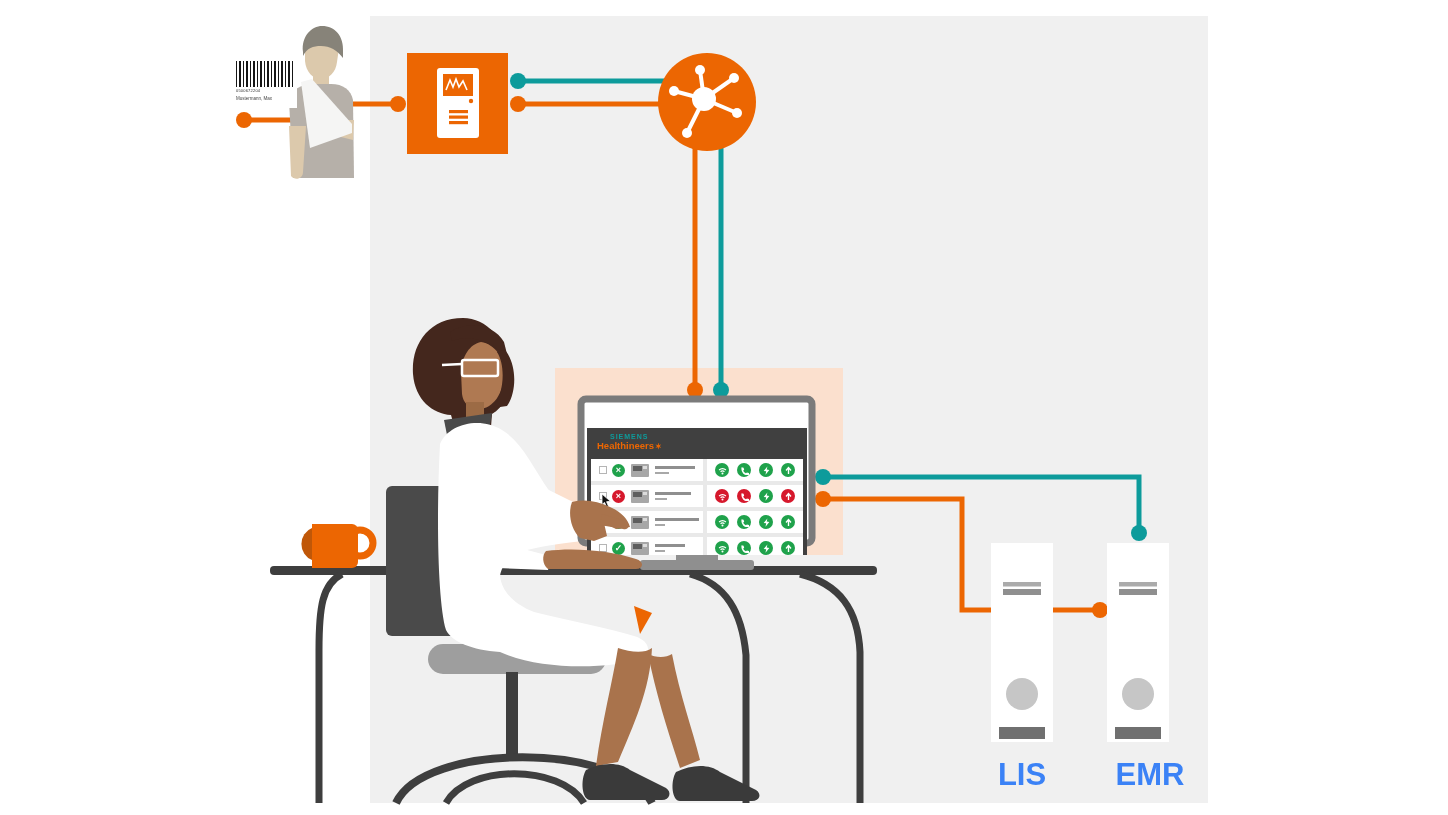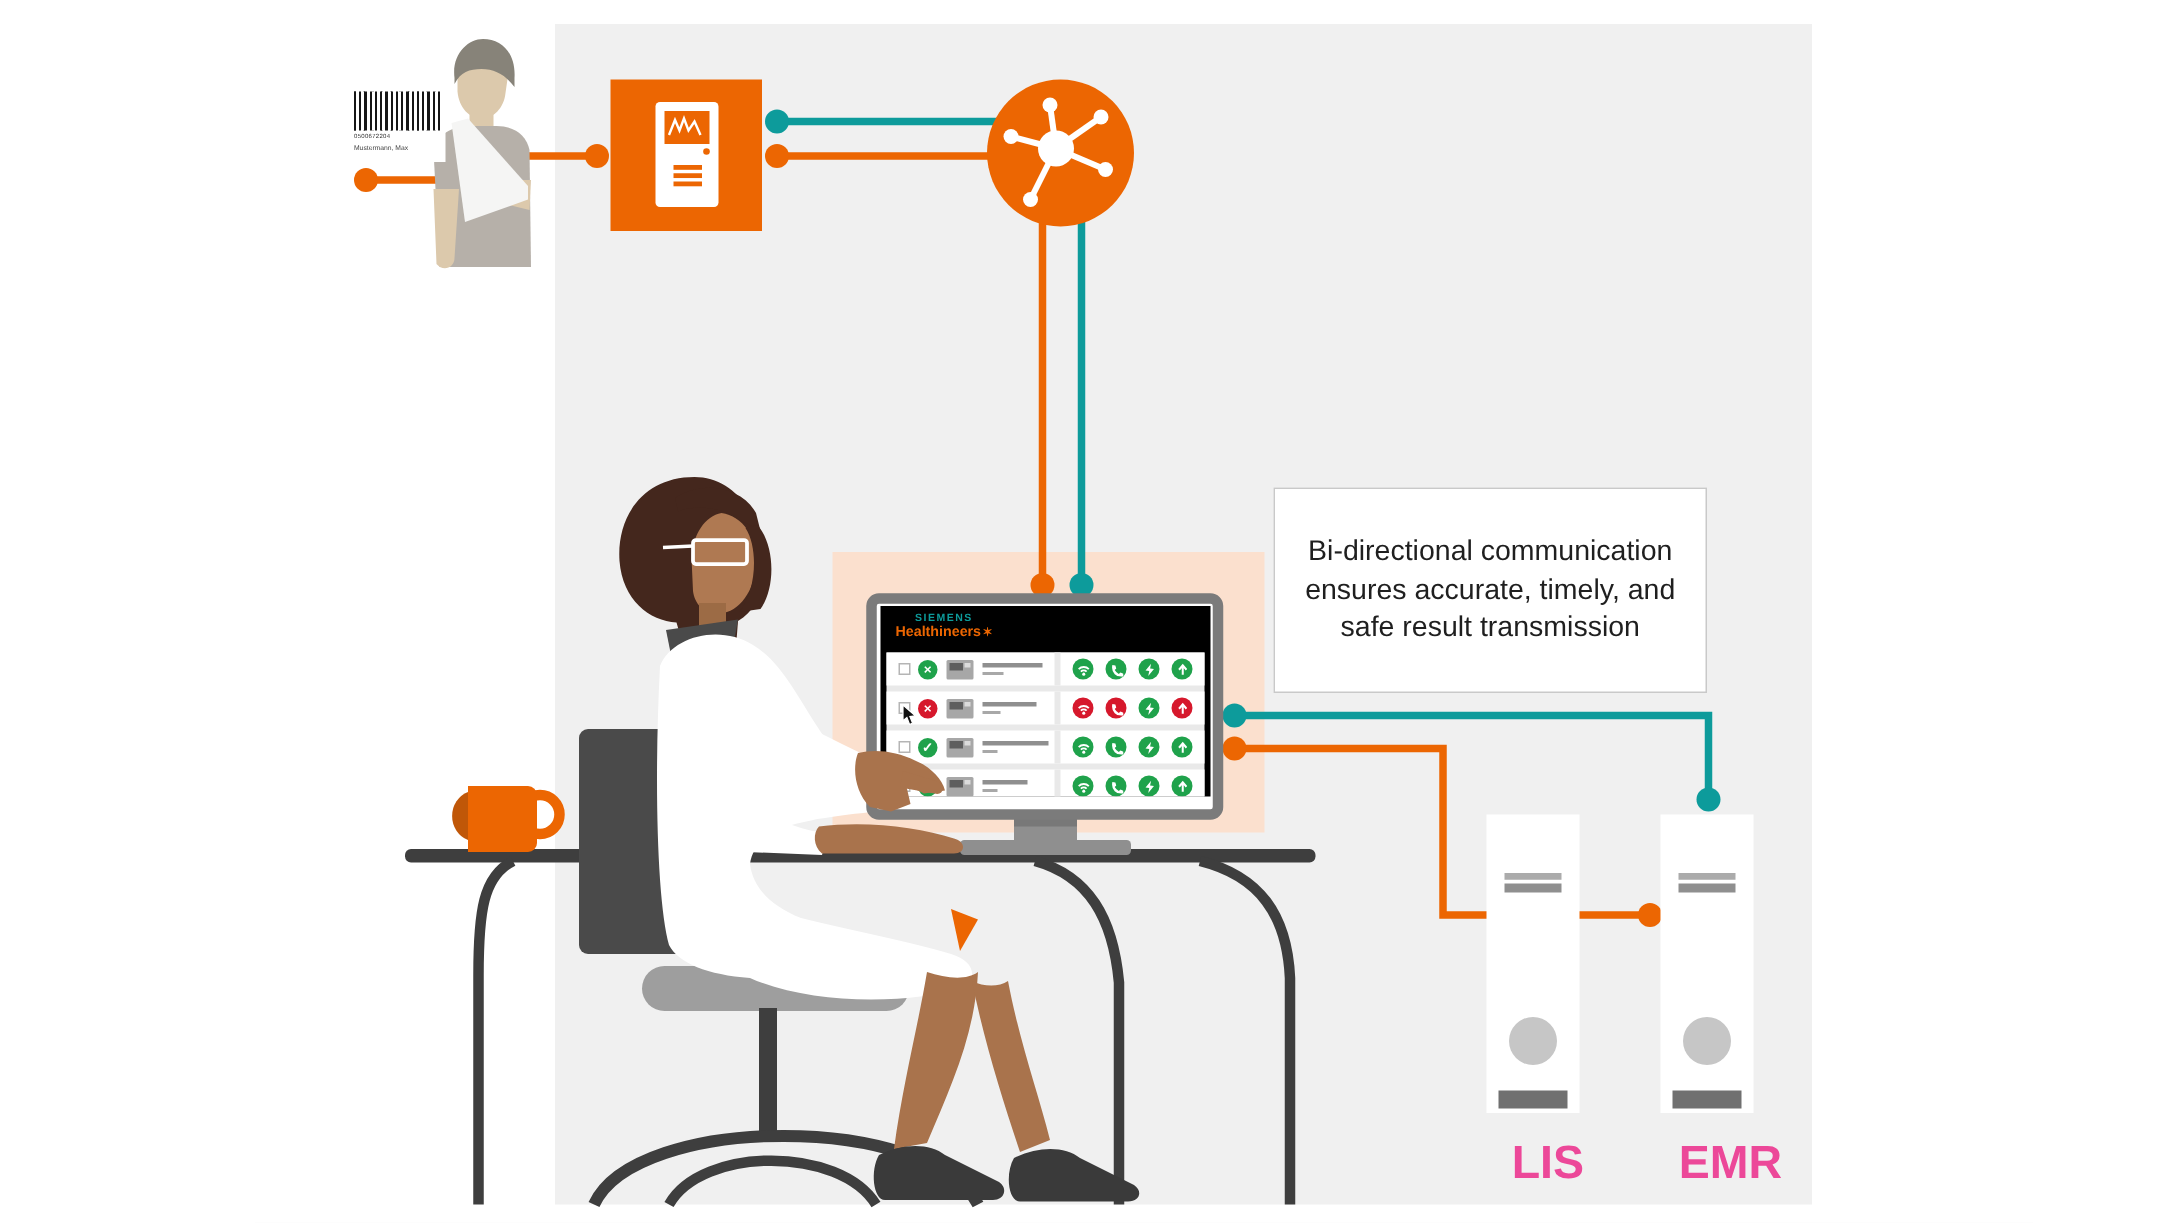--- a/index.html
+++ b/index.html
@@ -11,21 +11,21 @@
 
   
   .barcode{left:233px;top:58px;width:64px;height:50px;background:#fff;padding:3px 3px 2px 3px;box-sizing:border-box;}
   .stripes{height:26px;background:
      repeating-linear-gradient(90deg,#161616 0 1.5px,#ffffff 1.5px 3.5px),
      repeating-linear-gradient(90deg,rgba(10,10,10,.9) 0 1px,rgba(255,255,255,0) 1px 6px);}
   .bc-t1{font-size:4px;line-height:5px;color:#333;margin-top:1px;letter-spacing:.2px;}
   .bc-t2{font-size:4.5px;line-height:6px;color:#444;margin-top:3px;}
 
   
-  .screen-ui{left:587px;top:404px;width:220px;height:127px;background:#000000;overflow:hidden;}
+  .screen-ui{left:587px;top:428px;width:220px;height:127px;background:#404040;overflow:hidden;}
   .logo{position:absolute;left:10px;top:5px;line-height:1;}
   .logo .l1{font-size:7px;font-weight:bold;letter-spacing:1px;color:#0D9B9B;margin-left:13px;}
   .logo .l2{font-size:9.5px;font-weight:bold;color:#EC6602;margin-top:1px;}
   .logo .sparkle{font-size:8px;color:#EC6602;margin-left:1px;}
   .rows{position:absolute;left:4px;top:31px;right:4px;bottom:0;background:#E9E9E9;}
   .srow{position:relative;height:22px;margin-bottom:4px;background:#fff;display:flex;align-items:center;}
   .chk{width:6px;height:6px;border:1px solid #B5B5B5;background:#fff;margin-left:8px;flex:none;}
   .stat{width:13px;height:13px;border-radius:50%;margin-left:5px;flex:none;color:#fff;
         font-size:9px;font-weight:bold;line-height:13px;text-align:center;}
   .inst{width:18px;height:13px;background:#A7A7A7;border-radius:1px;margin-left:6px;flex:none;position:relative;}
@@ -38,21 +38,21 @@
   .badges{position:absolute;left:124px;top:0;bottom:0;display:flex;align-items:center;gap:8px;}
   .badge{width:14px;height:14px;border-radius:50%;display:flex;align-items:center;justify-content:center;flex:none;}
   .cursor{position:absolute;left:10px;top:9px;}
 
   
   .callout{left:849px;top:325px;width:289px;height:137px;background:#fff;border:1px solid #C9C9C9;
            box-sizing:border-box;display:flex;align-items:center;justify-content:center;text-align:center;
            font-size:19px;line-height:1.35;color:#1f1f1f;padding:0 13px;}
 
   
-  .sys-label{font-weight:bold;font-size:31px;color:#ec4899;text-align:right;}
+  .sys-label{font-weight:bold;font-size:31px;color:#3b82f6;text-align:center;}
   .lis{left:988px;top:757px;width:68px;}
   .emr{left:1100px;top:757px;width:76px;margin-left:12px;}
 </style>
 </head>
 <body>
 
 <div class="canvas">
 
   <div class="abs stage"></div>
   <div class="abs peach"></div>
@@ -325,23 +325,20 @@
             <div class="badge" style="background: rgb(31, 162, 75);">
               <svg width="9" height="9" viewBox="0 0 8 8">
                 <path d="M4,7 L4,2 M1.8,4 L4,1.4 L6.2,4" fill="none" stroke="#fff" stroke-width="1.2"></path>
               </svg>
             </div>
           </div>
         </div>
       </div>
   </div>
 
-  <div class="abs callout">
-    <span>Bi-directional communication ensures accurate, timely, and safe result transmission</span>
-  </div>
 
   <div class="abs sys-label lis">LIS</div>
   <div class="abs sys-label emr">EMR</div>
 
   <svg class="layer" viewBox="0 0 1448 815">
     <path d="M496,466 C524,476 552,492 578,504 L572,536 C540,534 512,520 492,506 Z" fill="#FFFFFF"></path>
     <path d="M572,502 C584,499 598,501 610,507 C620,511 628,519 630,527 L616,529 L604,523 L607,536 L594,541 L580,538 C570,528 568,512 572,502 Z" fill="#A9734C"></path>
     <path d="M602,514 L625,521 C631,523 629,531 623,529 L600,525 Z" fill="#A9734C"></path>
     <path d="M502,538 C516,547 534,553 552,556 L548,570 L498,568 Z" fill="#FFFFFF"></path>
     <path d="M546,551 C576,547 612,551 636,559 C644,561 644,569 636,569 L548,569 C542,564 542,555 546,551 Z" fill="#A9734C"></path>

